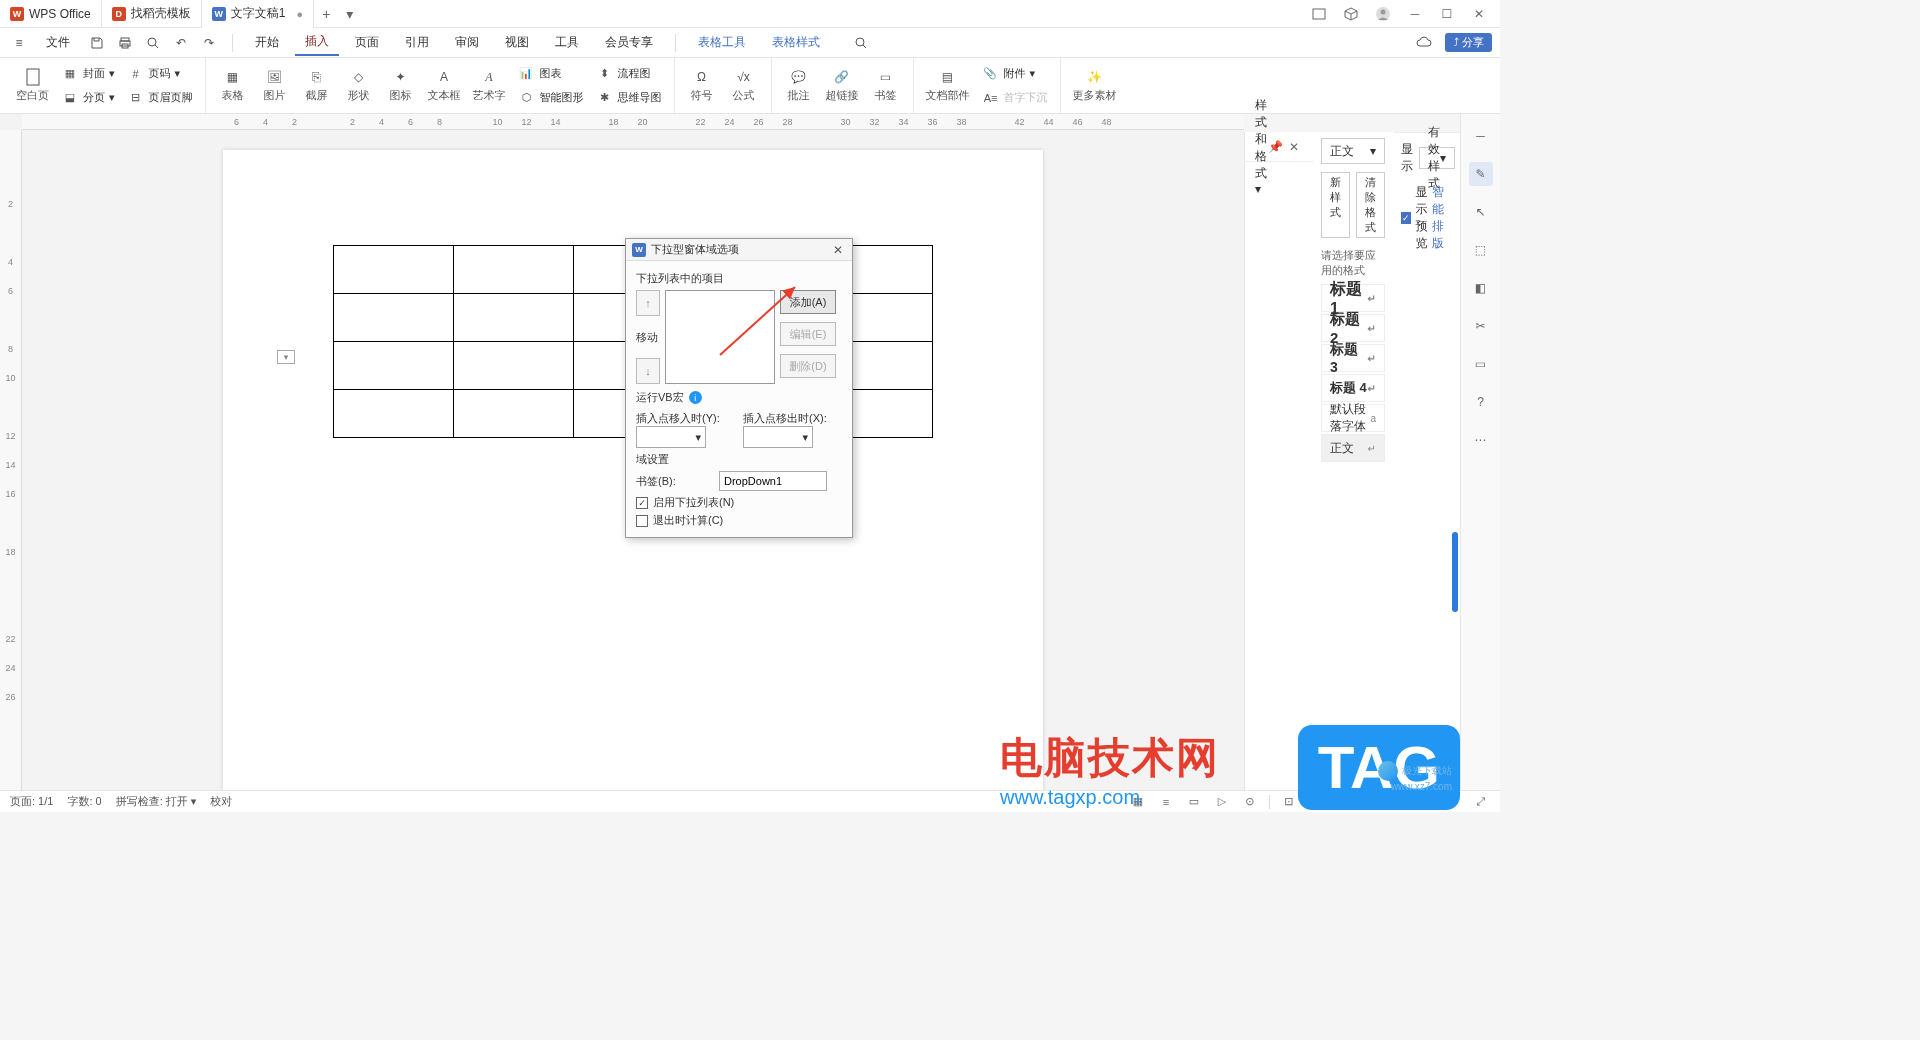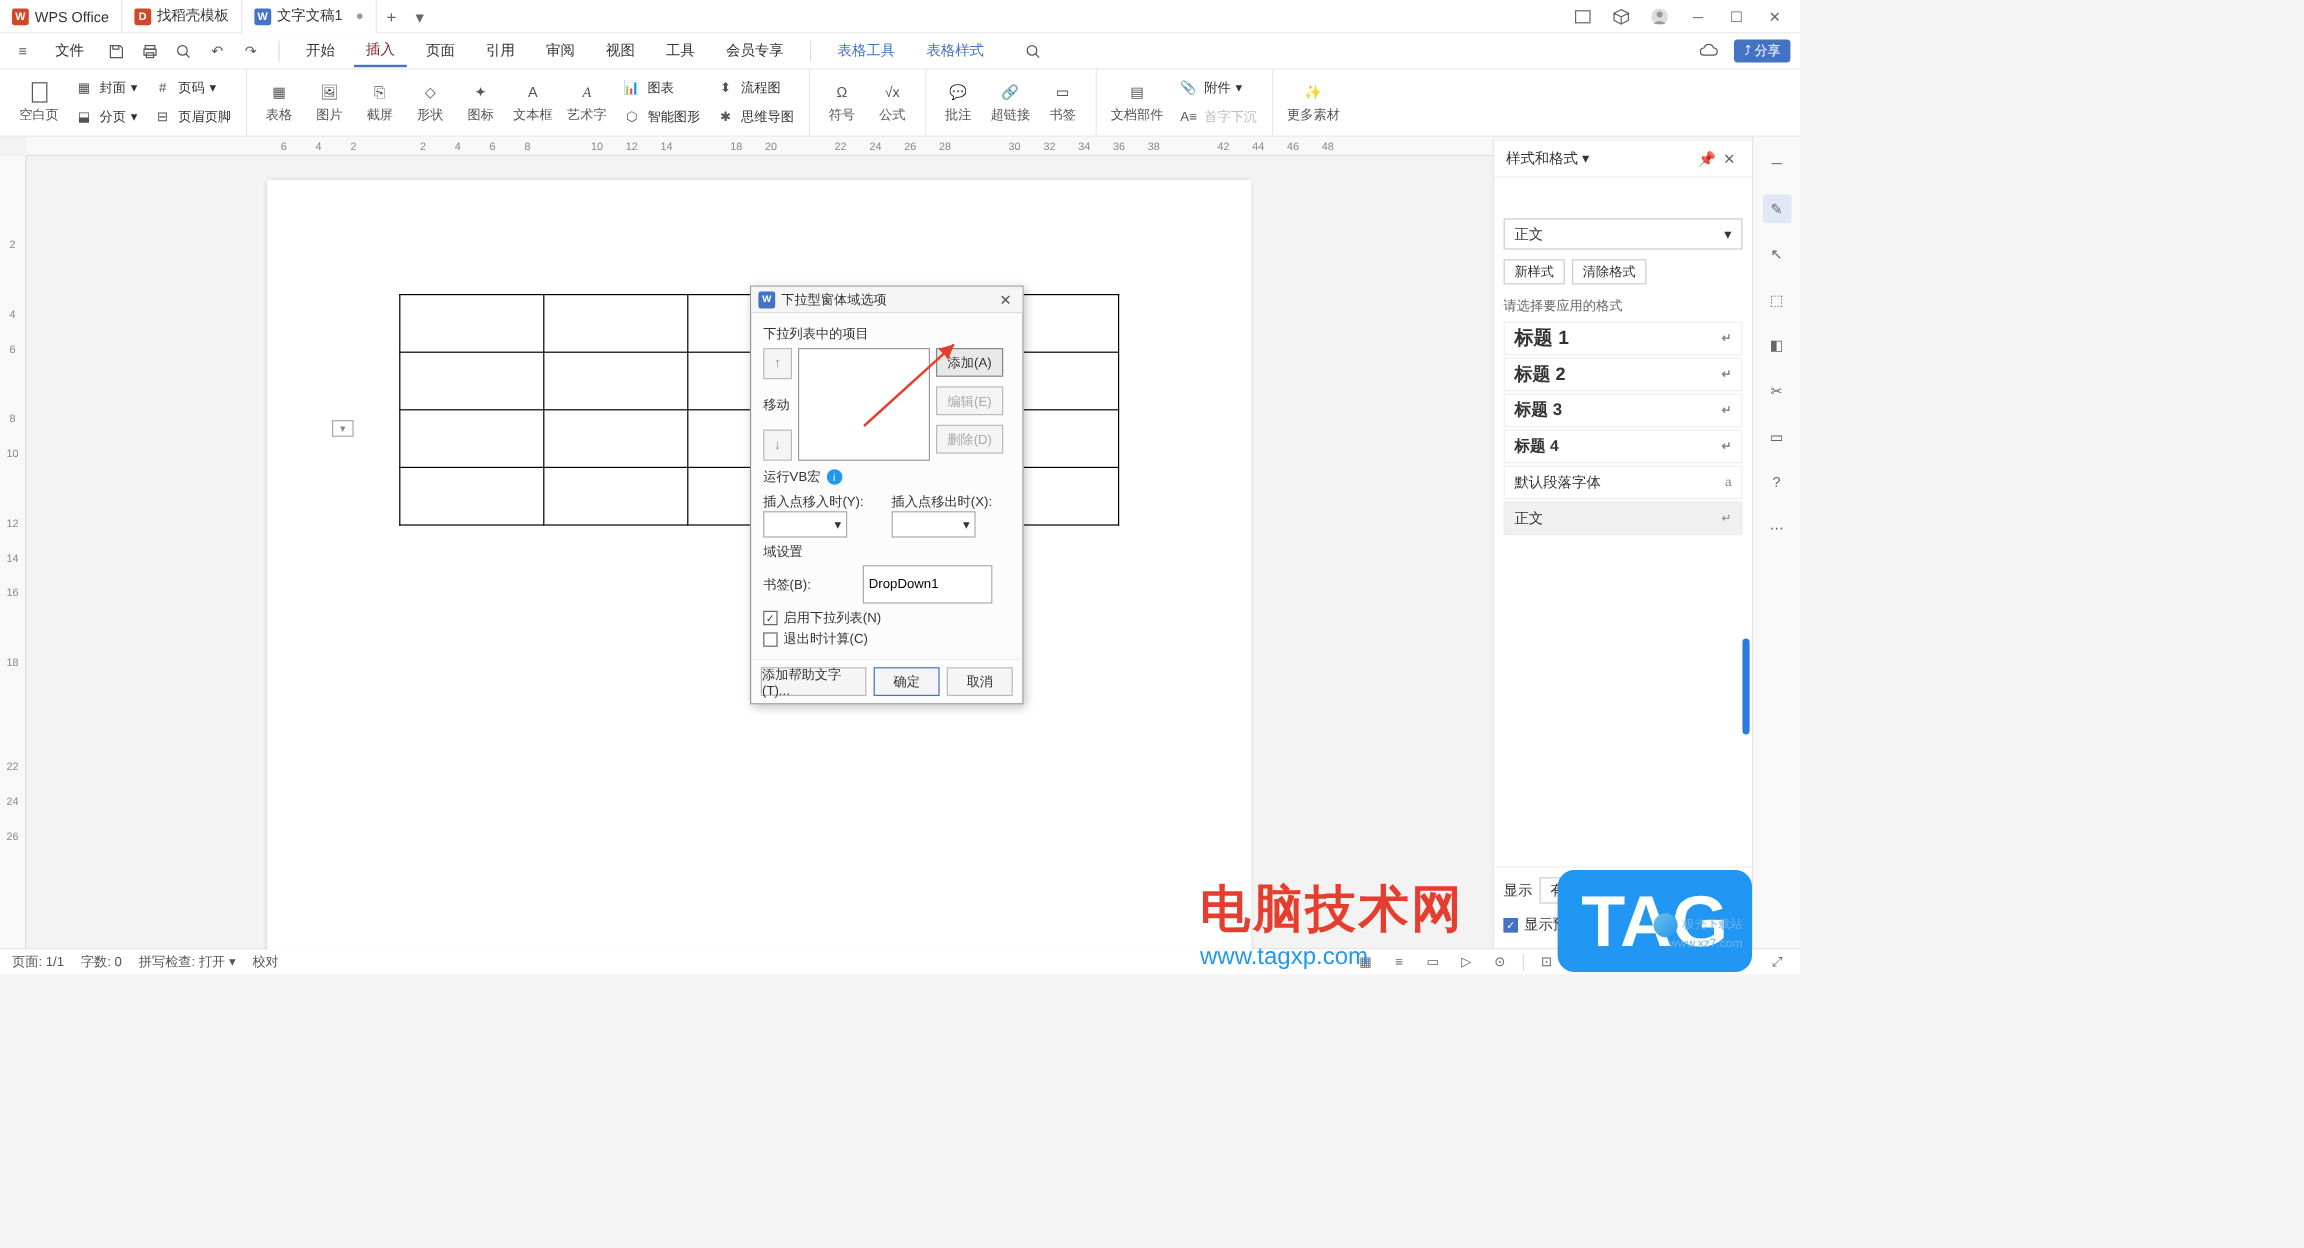--- a/index.html
+++ b/index.html
@@ -64,29 +64,29 @@
 .dlg-listbox { width: 110px; height: 94px; border: 1px solid #999; background: #fff; }
 .dlg-btn-col { display: flex; flex-direction: column; gap: 8px; }
 .dlg-btn { width: 56px; height: 24px; border: 1px solid #bbb; background: #f5f5f5; font-size: 11px; display: flex; align-items: center; justify-content: center; }
 .dlg-btn.hl { background: #e8e8e8; border-color: #888; }
 .dlg-btn.disabled { color: #aaa; }
 .dlg-inforow { display: flex; align-items: center; gap: 5px; margin: 6px 0; }
 .dlg-info-icon { width: 13px; height: 13px; border-radius: 50%; background: #2196f3; color: #fff; display: flex; align-items: center; justify-content: center; font-size: 9px; }
 .dlg-field-row { display: flex; gap: 8px; margin: 4px 0; }
 .dlg-combo { width: 70px; height: 22px; border: 1px solid #aaa; background: #fff; display: flex; align-items: center; justify-content: flex-end; padding: 0 4px; }
 .dlg-field-label { width: 75px; }
-.dlg-text-input { width: 108px; height: 32px; border: 1px solid #aaa; background: #fff; padding: 0 4px; font-size: 11px; }
+.dlg-text-input { width: 108px; height: 20px; border: 1px solid #aaa; background: #fff; padding: 0 4px; font-size: 11px; }
 .dlg-check { display: flex; align-items: center; gap: 5px; margin: 3px 0; }
 .dlg-checkbox { width: 12px; height: 12px; border: 1px solid #666; background: #fff; display: flex; align-items: center; justify-content: center; font-size: 9px; color: #333; }
 .dlg-footer { display: flex; gap: 6px; padding: 6px 8px; justify-content: flex-end; border-top: 1px solid #eee; }
 .dlg-btn.primary { border-color: #4472c4; }
 .arrow-annotation { position: absolute; left: 710px; top: 275px; z-index: 101; pointer-events: none; }
 
 
-.rightpanel { position: absolute; right: 40px; top: 118px; bottom: 22px; width: 216px; background: #fff; border-left: 1px solid #e5e5e5; display: flex; flex-direction: column; gap: 28px; }
+.rightpanel { position: absolute; right: 40px; top: 132px; bottom: 22px; width: 216px; background: #fff; border-left: 1px solid #e5e5e5; display: flex; flex-direction: row; }
 .rp-header { height: 30px; display: flex; align-items: center; padding: 0 10px; border-bottom: 1px solid #eee; }
 .rp-title { flex: 1; font-size: 12px; }
 .rp-body { padding: 6px 8px; flex: 1; display: flex; flex-direction: column; }
 .rp-dropdown { height: 26px; border: 1px solid #ccc; display: flex; align-items: center; padding: 0 8px; margin-bottom: 8px; justify-content: space-between; }
 .rp-btn-row { display: flex; gap: 6px; margin-bottom: 10px; }
 .rp-small-btn { border: 1px solid #ccc; padding: 2px 8px; font-size: 11px; }
 .rp-hint { font-size: 11px; color: #666; margin-bottom: 6px; }
 .rp-style-item { height: 28px; border: 1px solid #eee; display: flex; align-items: center; justify-content: space-between; padding: 12px 8px; margin-bottom: 2px; cursor: pointer; }
 .rp-style-item.h1 { font-size: 16px; font-weight: bold; }
 .rp-style-item.h2 { font-size: 15px; font-weight: bold; }
@@ -469,25 +469,20 @@
     </div>
     <div class="dlg-check">
       <span class="dlg-checkbox">✓</span>
       <span>启用下拉列表(N)</span>
     </div>
     <div class="dlg-check">
       <span class="dlg-checkbox"></span>
       <span>退出时计算(C)</span>
     </div>
   </div>
-  <div class="dlg-footer">
-    <div class="dlg-btn" style="width:90px">添加帮助文字(T)...</div>
-    <div class="dlg-btn primary">确定</div>
-    <div class="dlg-btn">取消</div>
-  </div>
 </div>
 
 <svg class="arrow-annotation" width="100" height="90">
   <defs>
       <marker id="ah" markerWidth="8" markerHeight="8" refX="6" refY="3" orient="auto">
         <path d="M0 0 L6 3 L0 6 Z" fill="#e63e2e"></path>
       </marker>
     </defs>
   <line x1="10" y1="80" x2="85" y2="12" stroke="#e63e2e" stroke-width="2" marker-end="url(#ah)"></line>
 </svg>

